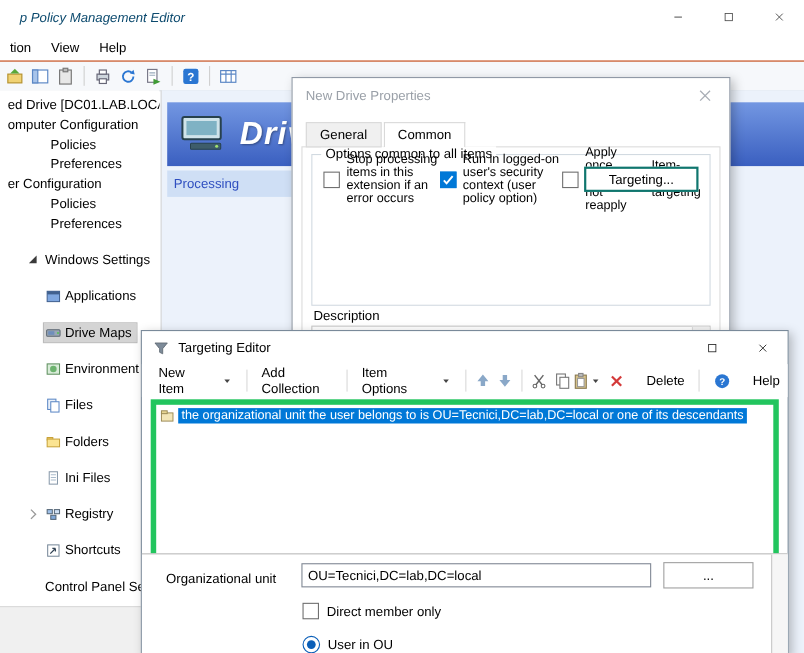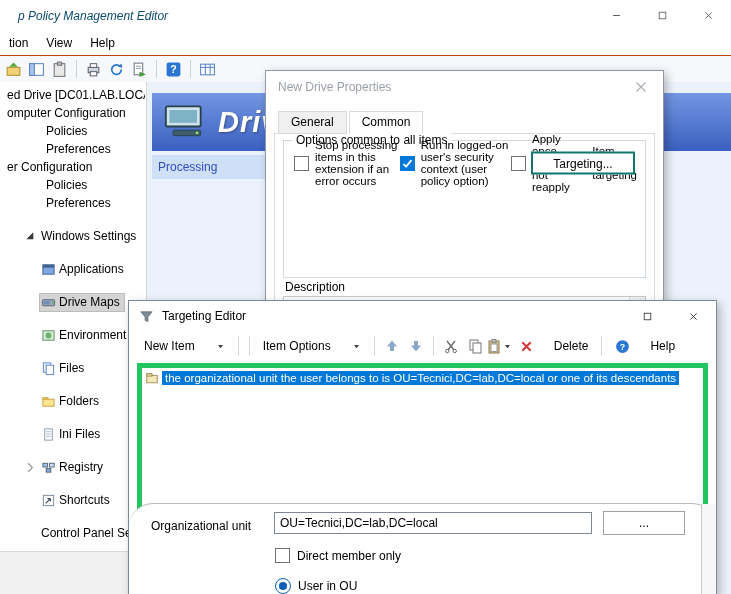--- a/index.html
+++ b/index.html
@@ -77,21 +77,21 @@
   .d2-toolbar{position:absolute;left:0;top:30px;right:0;height:30px;background:#fff;display:flex;align-items:center;padding-left:8px;gap:2px;}
   .tb-btn{display:flex;align-items:center;gap:20px;padding:3px 7px;height:24px;box-sizing:border-box;}
   .tb-btn .icon{width:15px;height:15px;}
   .tb-ibtn{width:22px;height:22px;display:flex;align-items:center;justify-content:center;}
   .tb-sep{width:1px;height:20px;background:#d9d9d9;margin:0 4px;}
   .caret{width:9px !important;height:9px !important;margin-left:1px;}
   .list{position:absolute;left:8px;right:8px;top:62px;height:140px;border:5px solid #22c55e;background:#fff;}
   .list-row{display:flex;align-items:center;height:18px;margin:1px 0 0 1px;}
   .list-row .icon{width:14px;height:14px;margin:0 3px 0 2px;}
   .row-text{background:#0078d7;color:#fff;font-size:11.5px;padding:1px 3px;white-space:nowrap;}
-  .bottom{position:absolute;left:0;right:0;top:202px;bottom:0;border-top:1px solid #b9b9b9;background:#fff;border-radius:24px;}
+  .bottom{position:absolute;left:0;right:0;top:202px;bottom:0;border-top:1px solid #b9b9b9;background:#fff;}
   .lbl-ou{position:absolute;left:22px;top:15px;}
   .ou-input{position:absolute;left:145px;top:8px;width:318px;height:22px;border:1px solid #808894;font-family:"Liberation Sans",sans-serif;font-size:12px;padding:4px 5px;box-sizing:border-box;background:#fff;color:#000;}
   .browse-btn{position:absolute;left:474px;top:7px;width:82px;height:24px;border:1px solid #a0a0a0;background:#fff;font-family:"Liberation Sans",sans-serif;font-size:12px;}
   .direct-row{position:absolute;left:146px;top:44px;display:flex;gap:7px;align-items:center;}
   .userou-row{position:absolute;left:146px;top:74px;display:flex;gap:7px;align-items:center;}
   .radio{width:14px;height:14px;border-radius:50%;border:1px solid #0b5fb8;background:#fff;display:flex;align-items:center;justify-content:center;flex:none;}
   .radio .dot{width:8px;height:8px;border-radius:50%;background:#0b5fb8;}
   .v-strip{position:absolute;left:572px;top:0;bottom:0;width:14px;background:#f6f6f6;border-left:1px solid #c8c8c8;}
 </style>
 </head>
@@ -476,20 +476,23 @@
     <div class="d2-toolbar" id="te-toolbar">
         <span class="tb-btn">
           <span>New Item</span>
           <span class="icon caret">
             <svg viewBox="0 0 16 16">
               <polygon points="3.5,5.5 12.5,5.5 8,11" fill="#444"></polygon>
             </svg>
           </span>
         </span>
         <span class="tb-sep"></span>
+        <span class="tb-btn">
+          <span>Add Collection</span>
+        </span>
         <span class="tb-sep"></span>
         <span class="tb-btn">
           <span>Item Options</span>
           <span class="icon caret">
             <svg viewBox="0 0 16 16">
               <polygon points="3.5,5.5 12.5,5.5 8,11" fill="#444"></polygon>
             </svg>
           </span>
         </span>
         <span class="tb-sep"></span>

